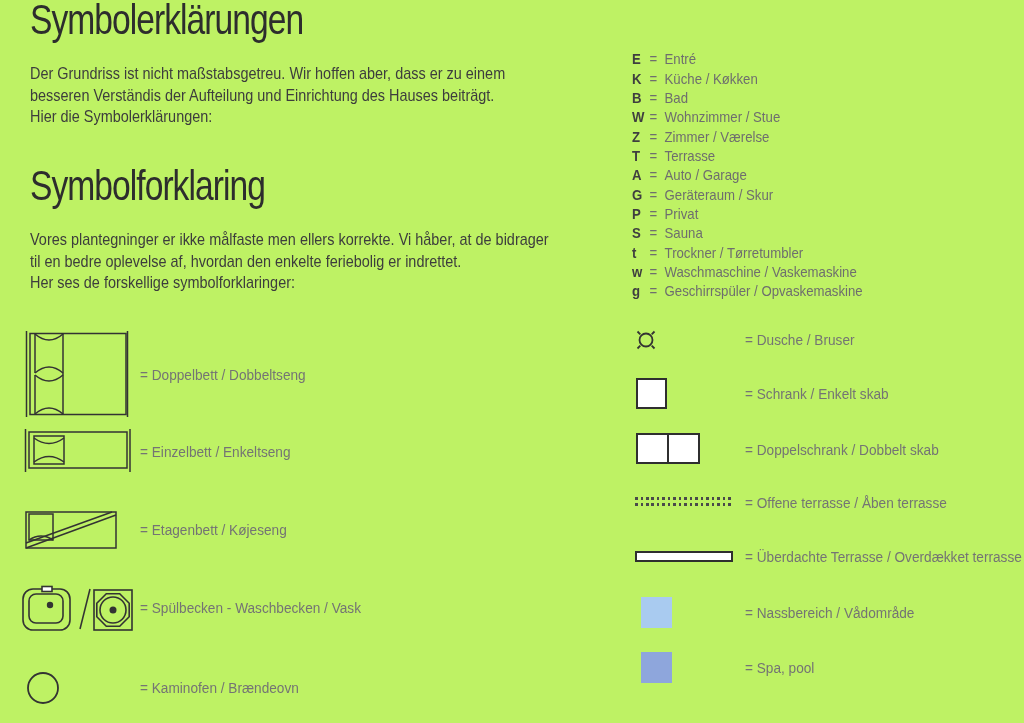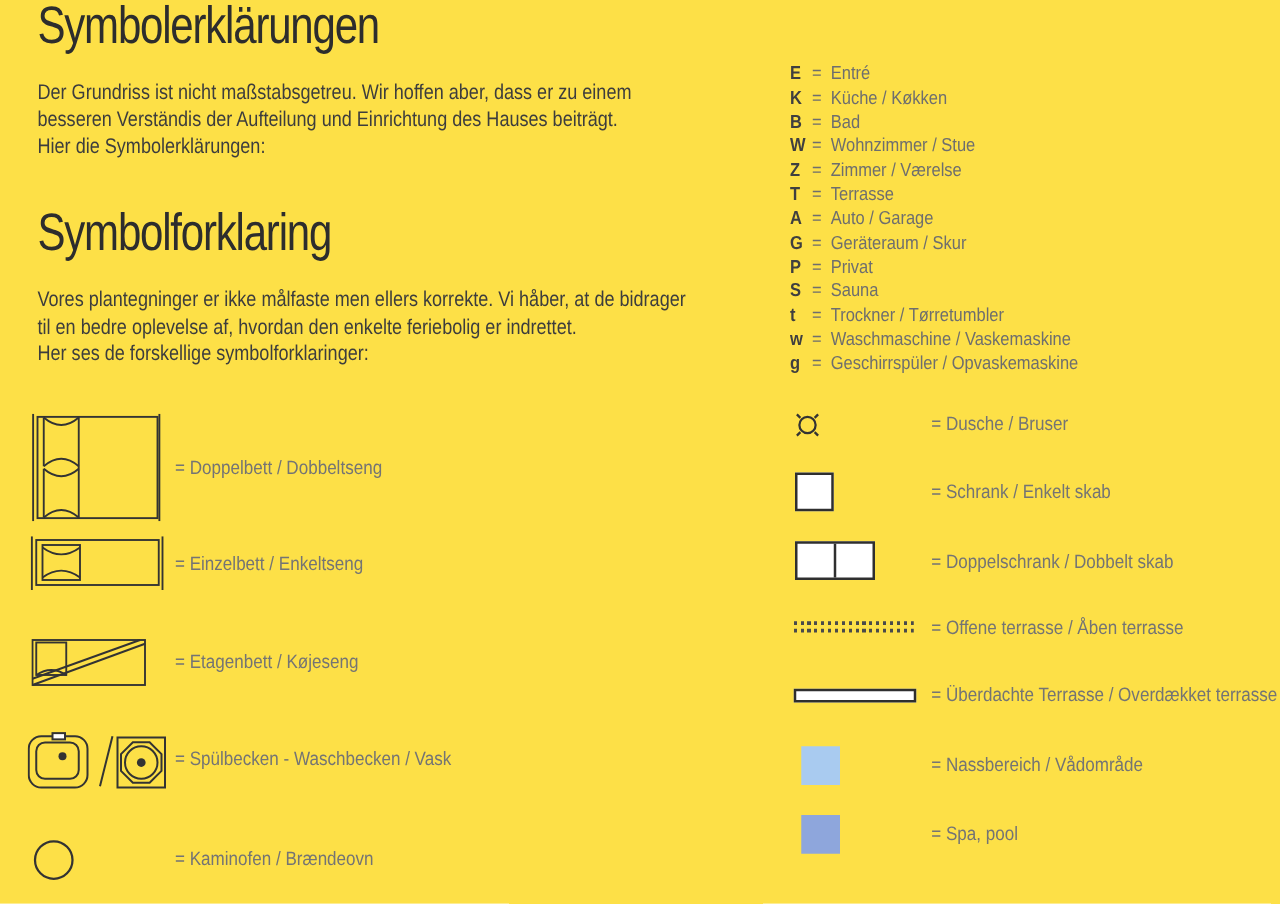--- a/index.html
+++ b/index.html
@@ -1,17 +1,17 @@
 <!DOCTYPE html>
 <html><head>
 <meta charset="utf-8">
 <style>
   html,body { margin:0; padding:0; background:#fff; }
   .page {
-    position:relative; width:1024px; height:723px; background:#fde047;
+    position:relative; width:1024px; height:723px; background:#bef264;
     font-family:"Liberation Sans", sans-serif; overflow:hidden;
   }
   .big-title {
     position:absolute; left:30px; margin:0; font-size:42px; font-weight:normal;
     letter-spacing:-1.2px; color:#2d2d2d; white-space:nowrap;
     transform:scaleX(0.80); transform-origin:0 0;
   }
   .para {
     position:absolute; left:30px; font-size:17px; line-height:21.5px;
     color:#3d3d3d; white-space:nowrap; transform:scaleX(0.85); transform-origin:0 0;

